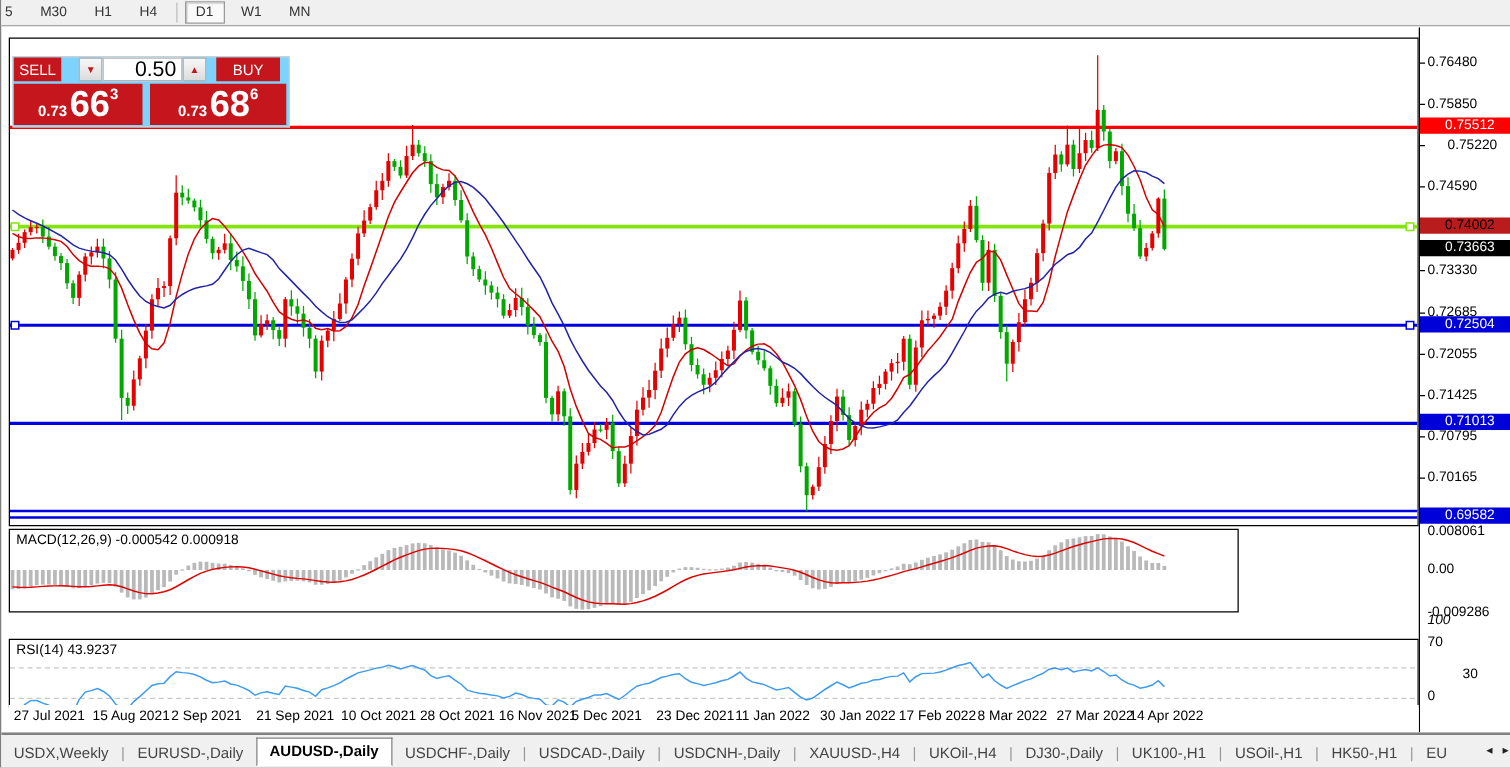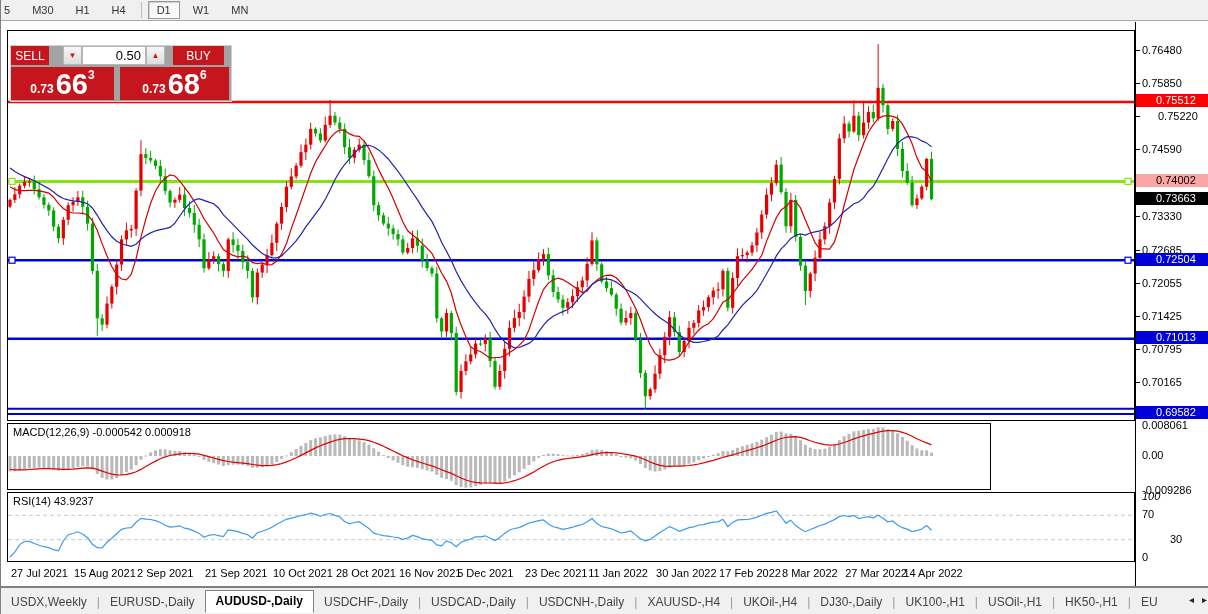--- a/index.html
+++ b/index.html
@@ -9,35 +9,35 @@
   
   #tfbar{position:absolute;left:0;top:0;width:1208px;height:20px;background:#f0f0f0;
          border-bottom:1px solid #a8a8a8;display:flex;align-items:center;}
   .tfbtn{font-size:11px;color:#333;padding:2px 8px;margin:0 2px;border:1px solid transparent;cursor:default;}
   .tfbtn.active{background:#fafafa;border:1px solid #9a9a9a;box-shadow:inset 1px 1px 1px #ccc;}
   .tfsep{width:1px;height:16px;background:#bdbdbd;margin:0 4px;}
   
   .panel{position:absolute;background:#fff;border:1px solid #000;box-sizing:border-box;}
   #main-panel{left:6px;top:30px;width:1128px;height:391px;}
   #macd-panel{left:6px;top:423px;width:984px;height:67px;}
-  #rsi-panel{left:6px;top:492px;width:1128px;height:70px;text-align:center;}
+  #rsi-panel{left:6px;top:511px;width:1128px;height:55px;text-align:center;}
   .panel svg{position:absolute;left:0;top:0;}
   .ind-label{position:absolute;left:5px;top:2px;font-size:11px;color:#000;z-index:5;white-space:nowrap;}
   
   #chart-header{position:absolute;left:10px;top:33px;font-size:11px;color:#000;z-index:6;white-space:nowrap;}
   #chart-header .tri{font-size:8px;margin-right:5px;}
-  #oneclick{position:absolute;left:9px;top:45px;width:220px;height:55px;background:#a3a3a3;
+  #oneclick{position:absolute;left:9px;top:45px;width:220px;height:55px;background:#7dd3fc;
             border:1px solid #d0d0d0;z-index:6;padding:0;}
   .oc-row1{display:flex;height:19px;margin:0;}
   .oc-btn{background:#c4161c;color:#fff;font-size:12px;display:flex;align-items:center;justify-content:center;cursor:pointer;}
   #sell-btn{width:38px;margin-right:14px;}
   #buy-btn{width:51px;margin-left:8px;}
   .spin-btn{width:19px;background:linear-gradient(#f8f8f8,#dcdcdc);border:1px solid #b5b5b5;
             color:#c4161c;font-size:8px;display:flex;align-items:center;justify-content:center;cursor:pointer;box-sizing:border-box;}
-  #vol-input{width:64px;border:1px solid #b5b5b5;font-size:13px;text-align:right;padding-right:4px;
+  #vol-input{width:64px;border:1px solid #b5b5b5;font-size:17px;text-align:right;padding-right:4px;
              font-family:"Liberation Sans",sans-serif;box-sizing:border-box;}
   .oc-row2{display:flex;height:33px;margin-top:2px;}
   .big-quote{background:#c4161c;color:#fff;display:flex;align-items:flex-end;justify-content:center;cursor:pointer;padding-bottom:1px;}
   #sell-quote{width:103px;margin-right:6px;}
   #buy-quote{width:109px;}
   .bq-small{font-size:12px;font-weight:bold;margin-bottom:3px;}
   .bq-big{font-size:29px;font-weight:bold;line-height:29px;margin-left:2px;margin-top:15px;}
   .bq-sup{font-size:12px;font-weight:bold;align-self:flex-start;margin-top:1px;}
   
   #price-axis{position:absolute;left:1134px;top:22px;width:74px;height:564px;background:#fff;font-size:11px;color:#000;}
@@ -726,21 +726,21 @@
       <div class="ytick" style="top: 221.693px;">0.72685</div>
       <div class="ytick-dash" style="top: 260.844px;"></div>
       <div class="ytick" style="top: 254.844px;">0.72055</div>
       <div class="ytick-dash" style="top: 293.994px;"></div>
       <div class="ytick" style="top: 287.994px;">0.71425</div>
       <div class="ytick-dash" style="top: 327.145px;"></div>
       <div class="ytick" style="top: 321.145px;">0.70795</div>
       <div class="ytick-dash" style="top: 360.295px;"></div>
       <div class="ytick" style="top: 354.295px;">0.70165</div>
       <div class="badge" style="top: 72.4362px; background: rgb(255, 0, 0); color: rgb(255, 255, 255);">0.75512</div>
-      <div class="badge" style="top: 151.892px; background: #fca5a5; color: rgb(0, 0, 0);">0.74002</div>
+      <div class="badge" style="top: 151.892px; background: #b91c1c; color: rgb(0, 0, 0);">0.74002</div>
       <div class="badge" style="top: 169.731px; background: rgb(0, 0, 0); color: rgb(255, 255, 255);">0.73663</div>
       <div class="badge" style="top: 230.717px; background: rgb(0, 0, 216); color: rgb(255, 255, 255);">0.72504</div>
       <div class="badge" style="top: 309.174px; background: rgb(0, 0, 216); color: rgb(255, 255, 255);">0.71013</div>
       <div class="badge" style="top: 384.473px; background: rgb(0, 0, 216); color: rgb(255, 255, 255);">0.69582</div>
       <div class="ytick" style="top: 397px;">0.008061</div>
       <div class="ytick" style="top: 427px;">0.00</div>
       <div class="ytick" style="top: 461.559px;">-0.009286</div>
       <div class="ytick" style="top: 468px; font-style: italic;">100</div>
       <div class="ytick" style="top: 486.3px;">70</div>
       <div class="ytick" style="top: 510.7px; margin-left: 28px;">30</div>

